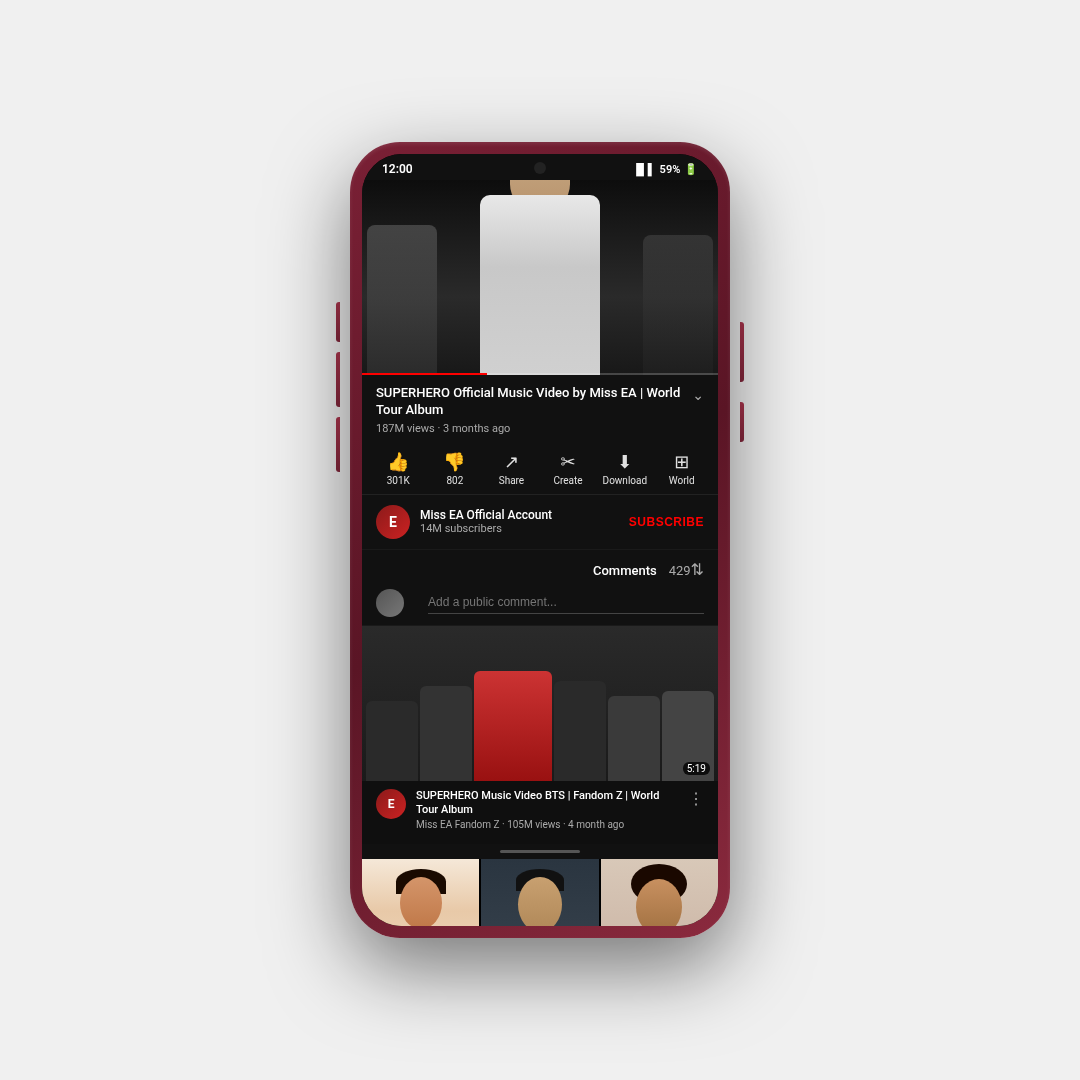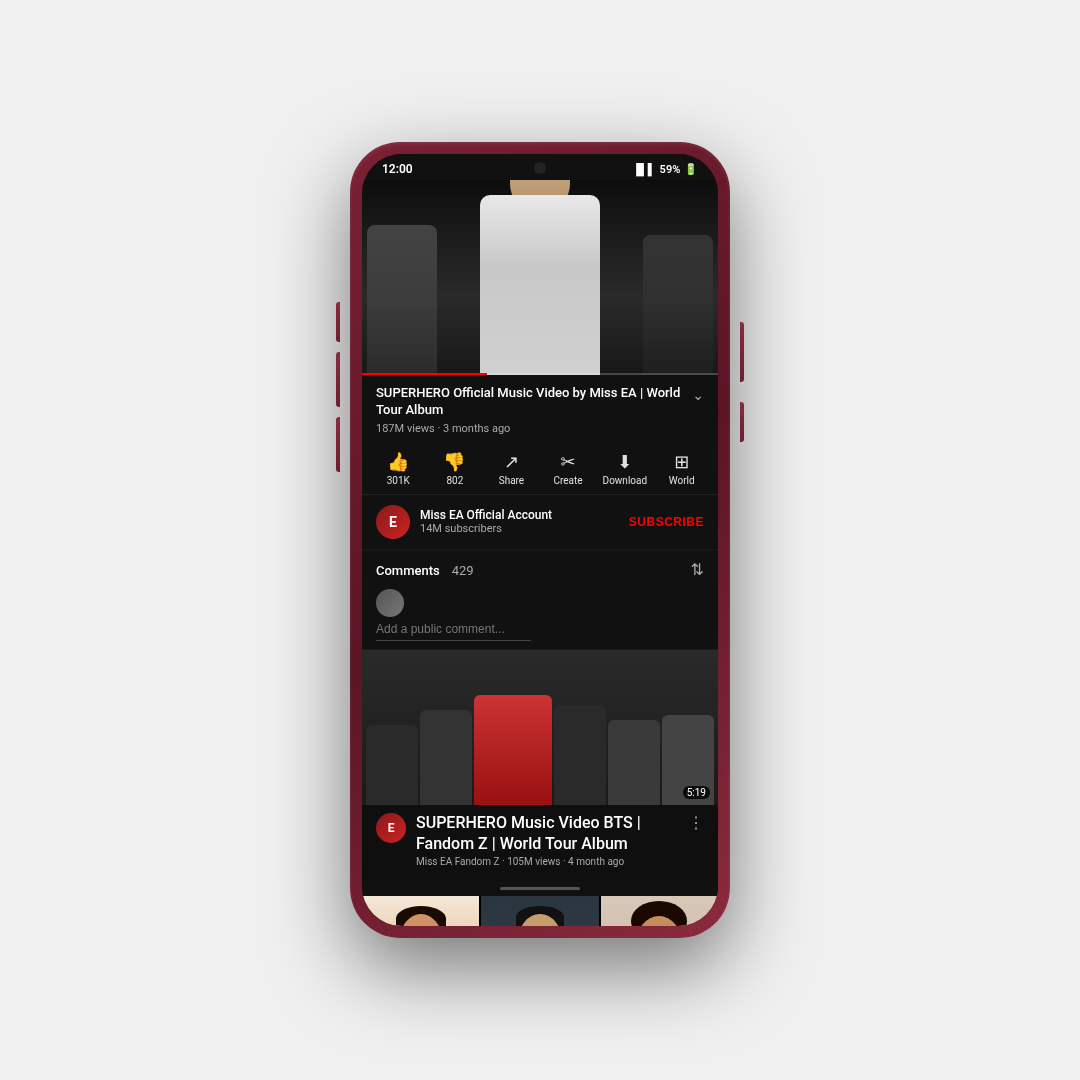--- a/index.html
+++ b/index.html
@@ -261,21 +261,21 @@
     
     .comments-section {
       background: #111;
       padding: 10px 14px 8px;
       border-bottom: 1px solid #1a1a1a;
     }
 
     .comments-header {
       display: flex;
       align-items: center;
-      justify-content: space-between;
+      justify-content: flex-end;
     }
 
     .comments-title {
       color: #fff;
       font-size: 13px;
       font-weight: 500;
     }
 
     .comments-count {
       color: #aaa;
@@ -283,24 +283,23 @@
       margin-left: 8px;
     }
 
     .sort-icon {
       color: #aaa;
       font-size: 16px;
     }
 
     .comment-input-row {
       display: flex;
-      align-items: flex-start;
+      align-items: center;
       margin-top: 10px;
-      gap: 1px;
-      flex-direction: column;
+      gap: 24px;
     }
 
     .commenter-avatar {
       width: 28px;
       height: 28px;
       border-radius: 50%;
       background: linear-gradient(135deg, #555, #777);
       flex-shrink: 0;
     }
 
@@ -379,21 +378,21 @@
       color: white;
       font-weight: bold;
     }
 
     .next-video-text {
       flex: 1;
     }
 
     .next-video-title {
       color: #fff;
-      font-size: 16px;
+      font-size: 11px;
       font-weight: 500;
       line-height: 1.3;
     }
 
     .next-video-meta {
       color: #aaa;
       font-size: 10px;
       margin-top: 2px;
     }
 

